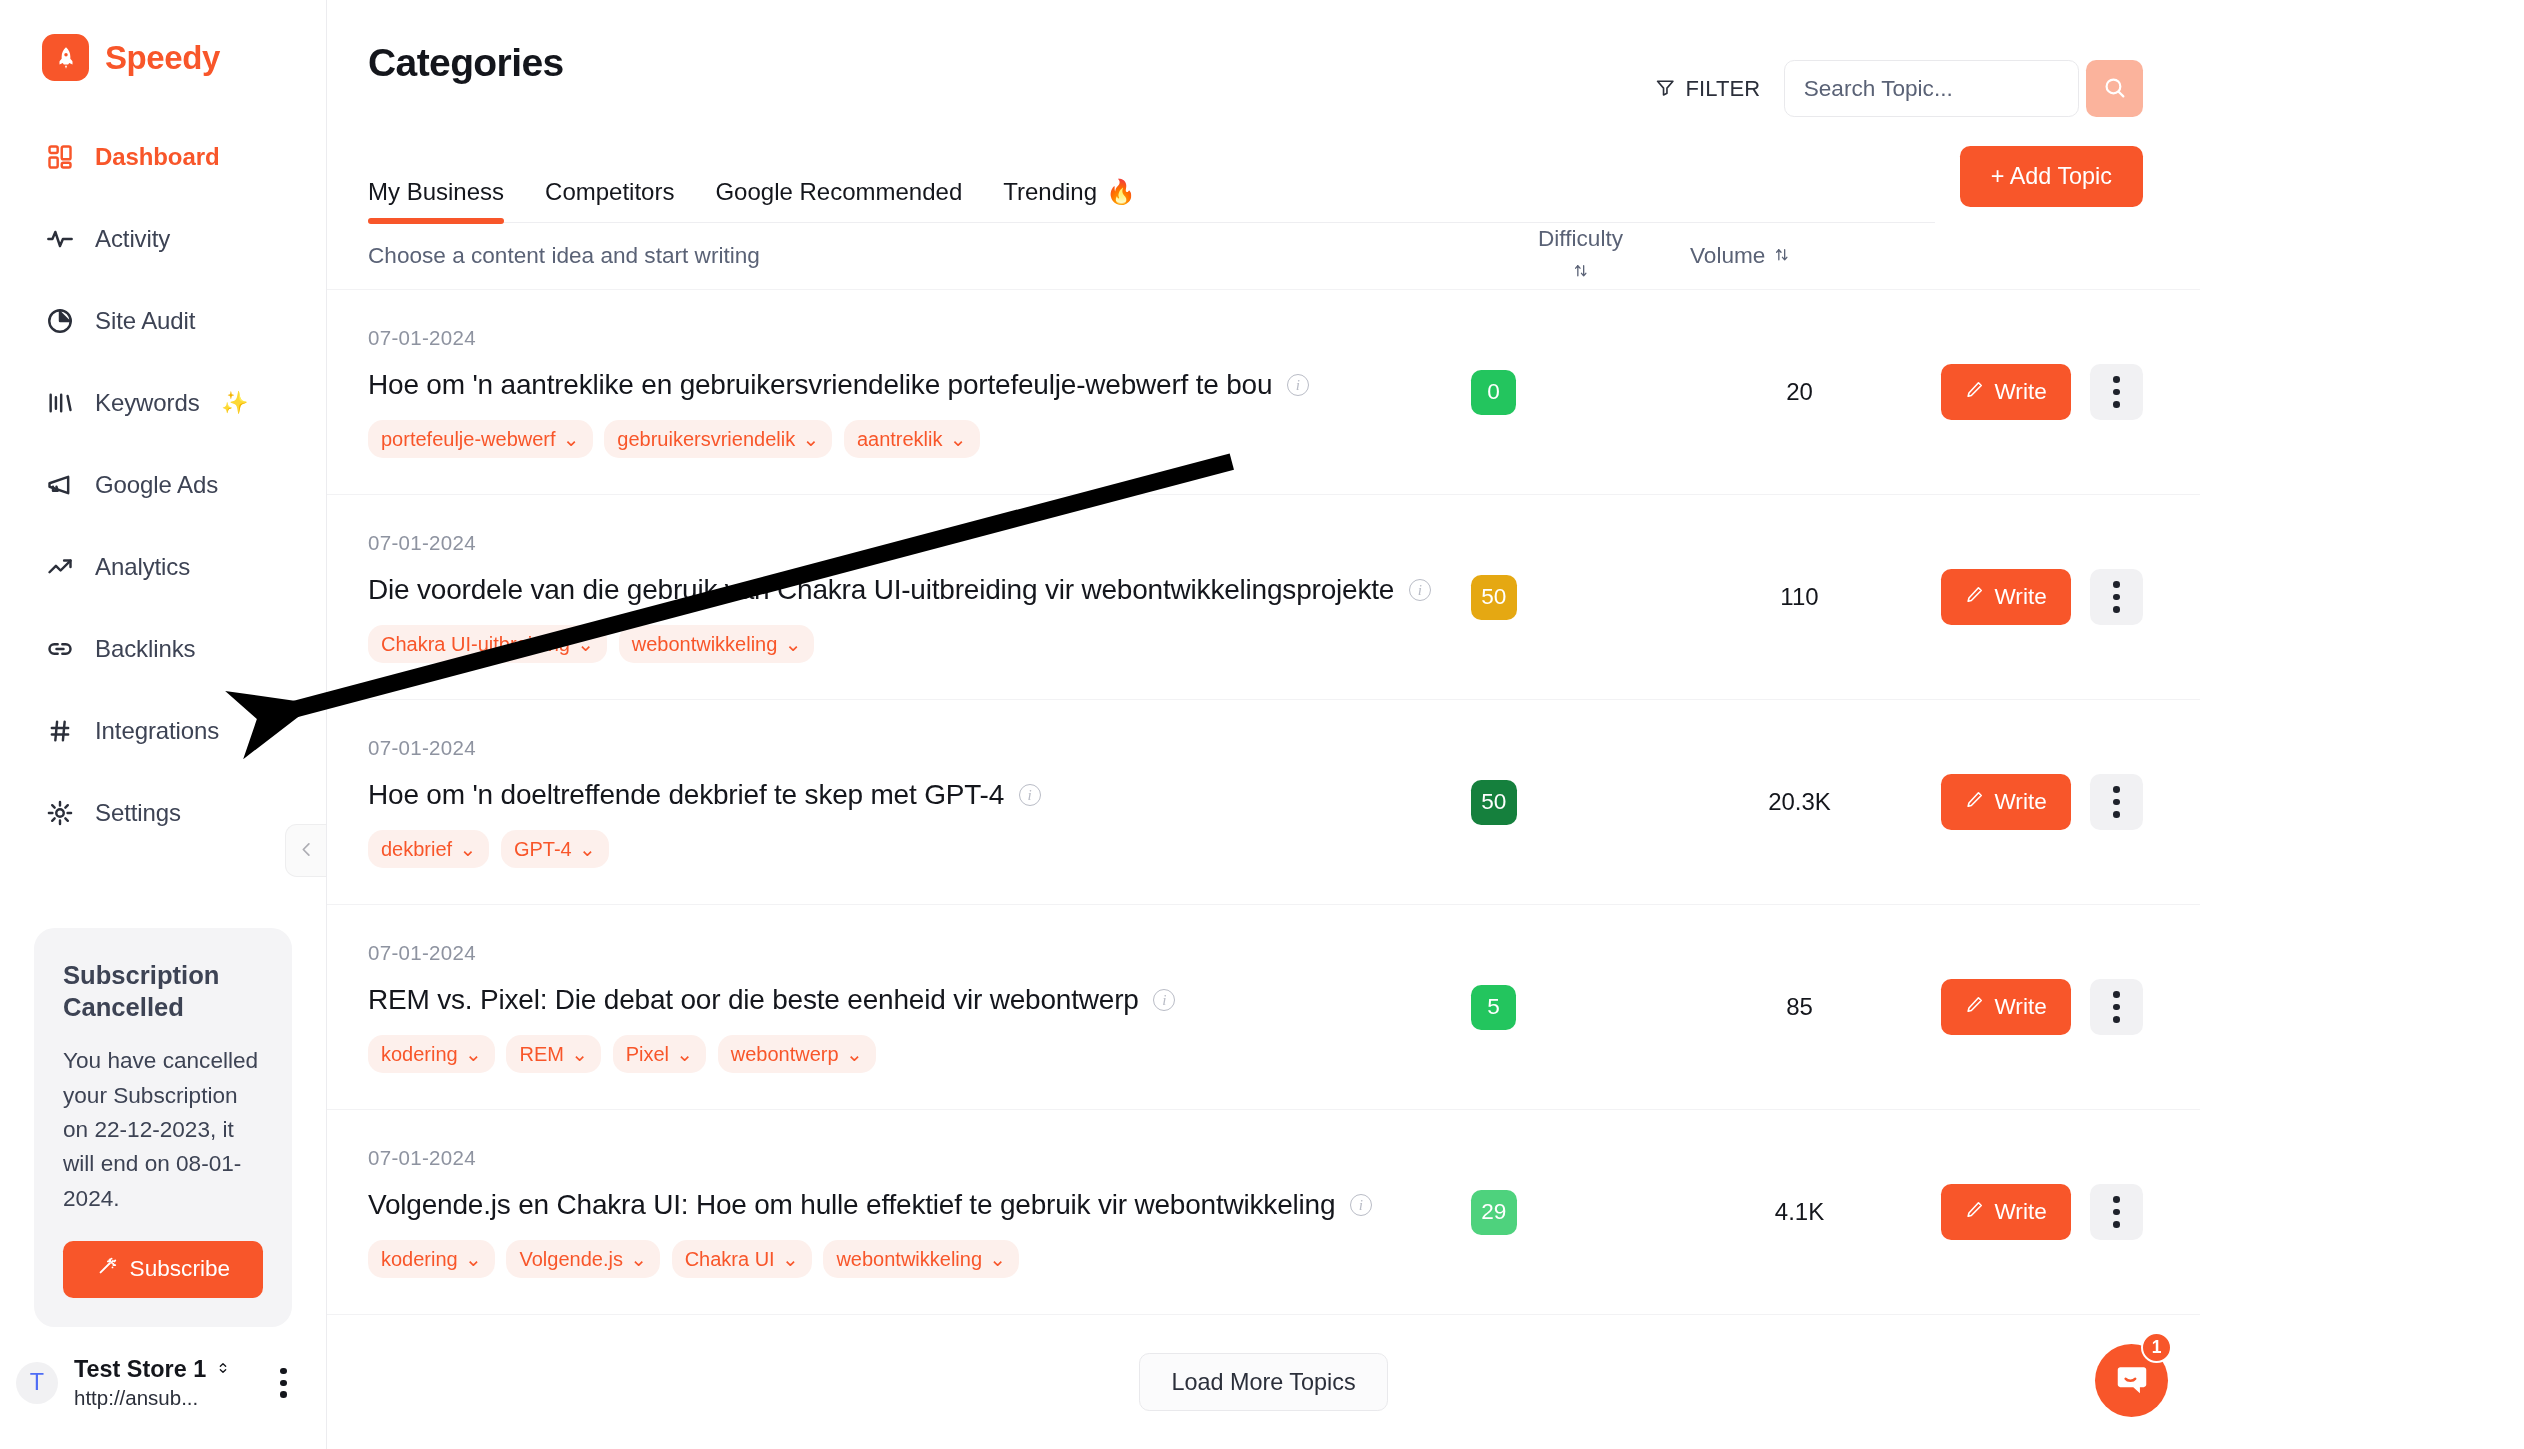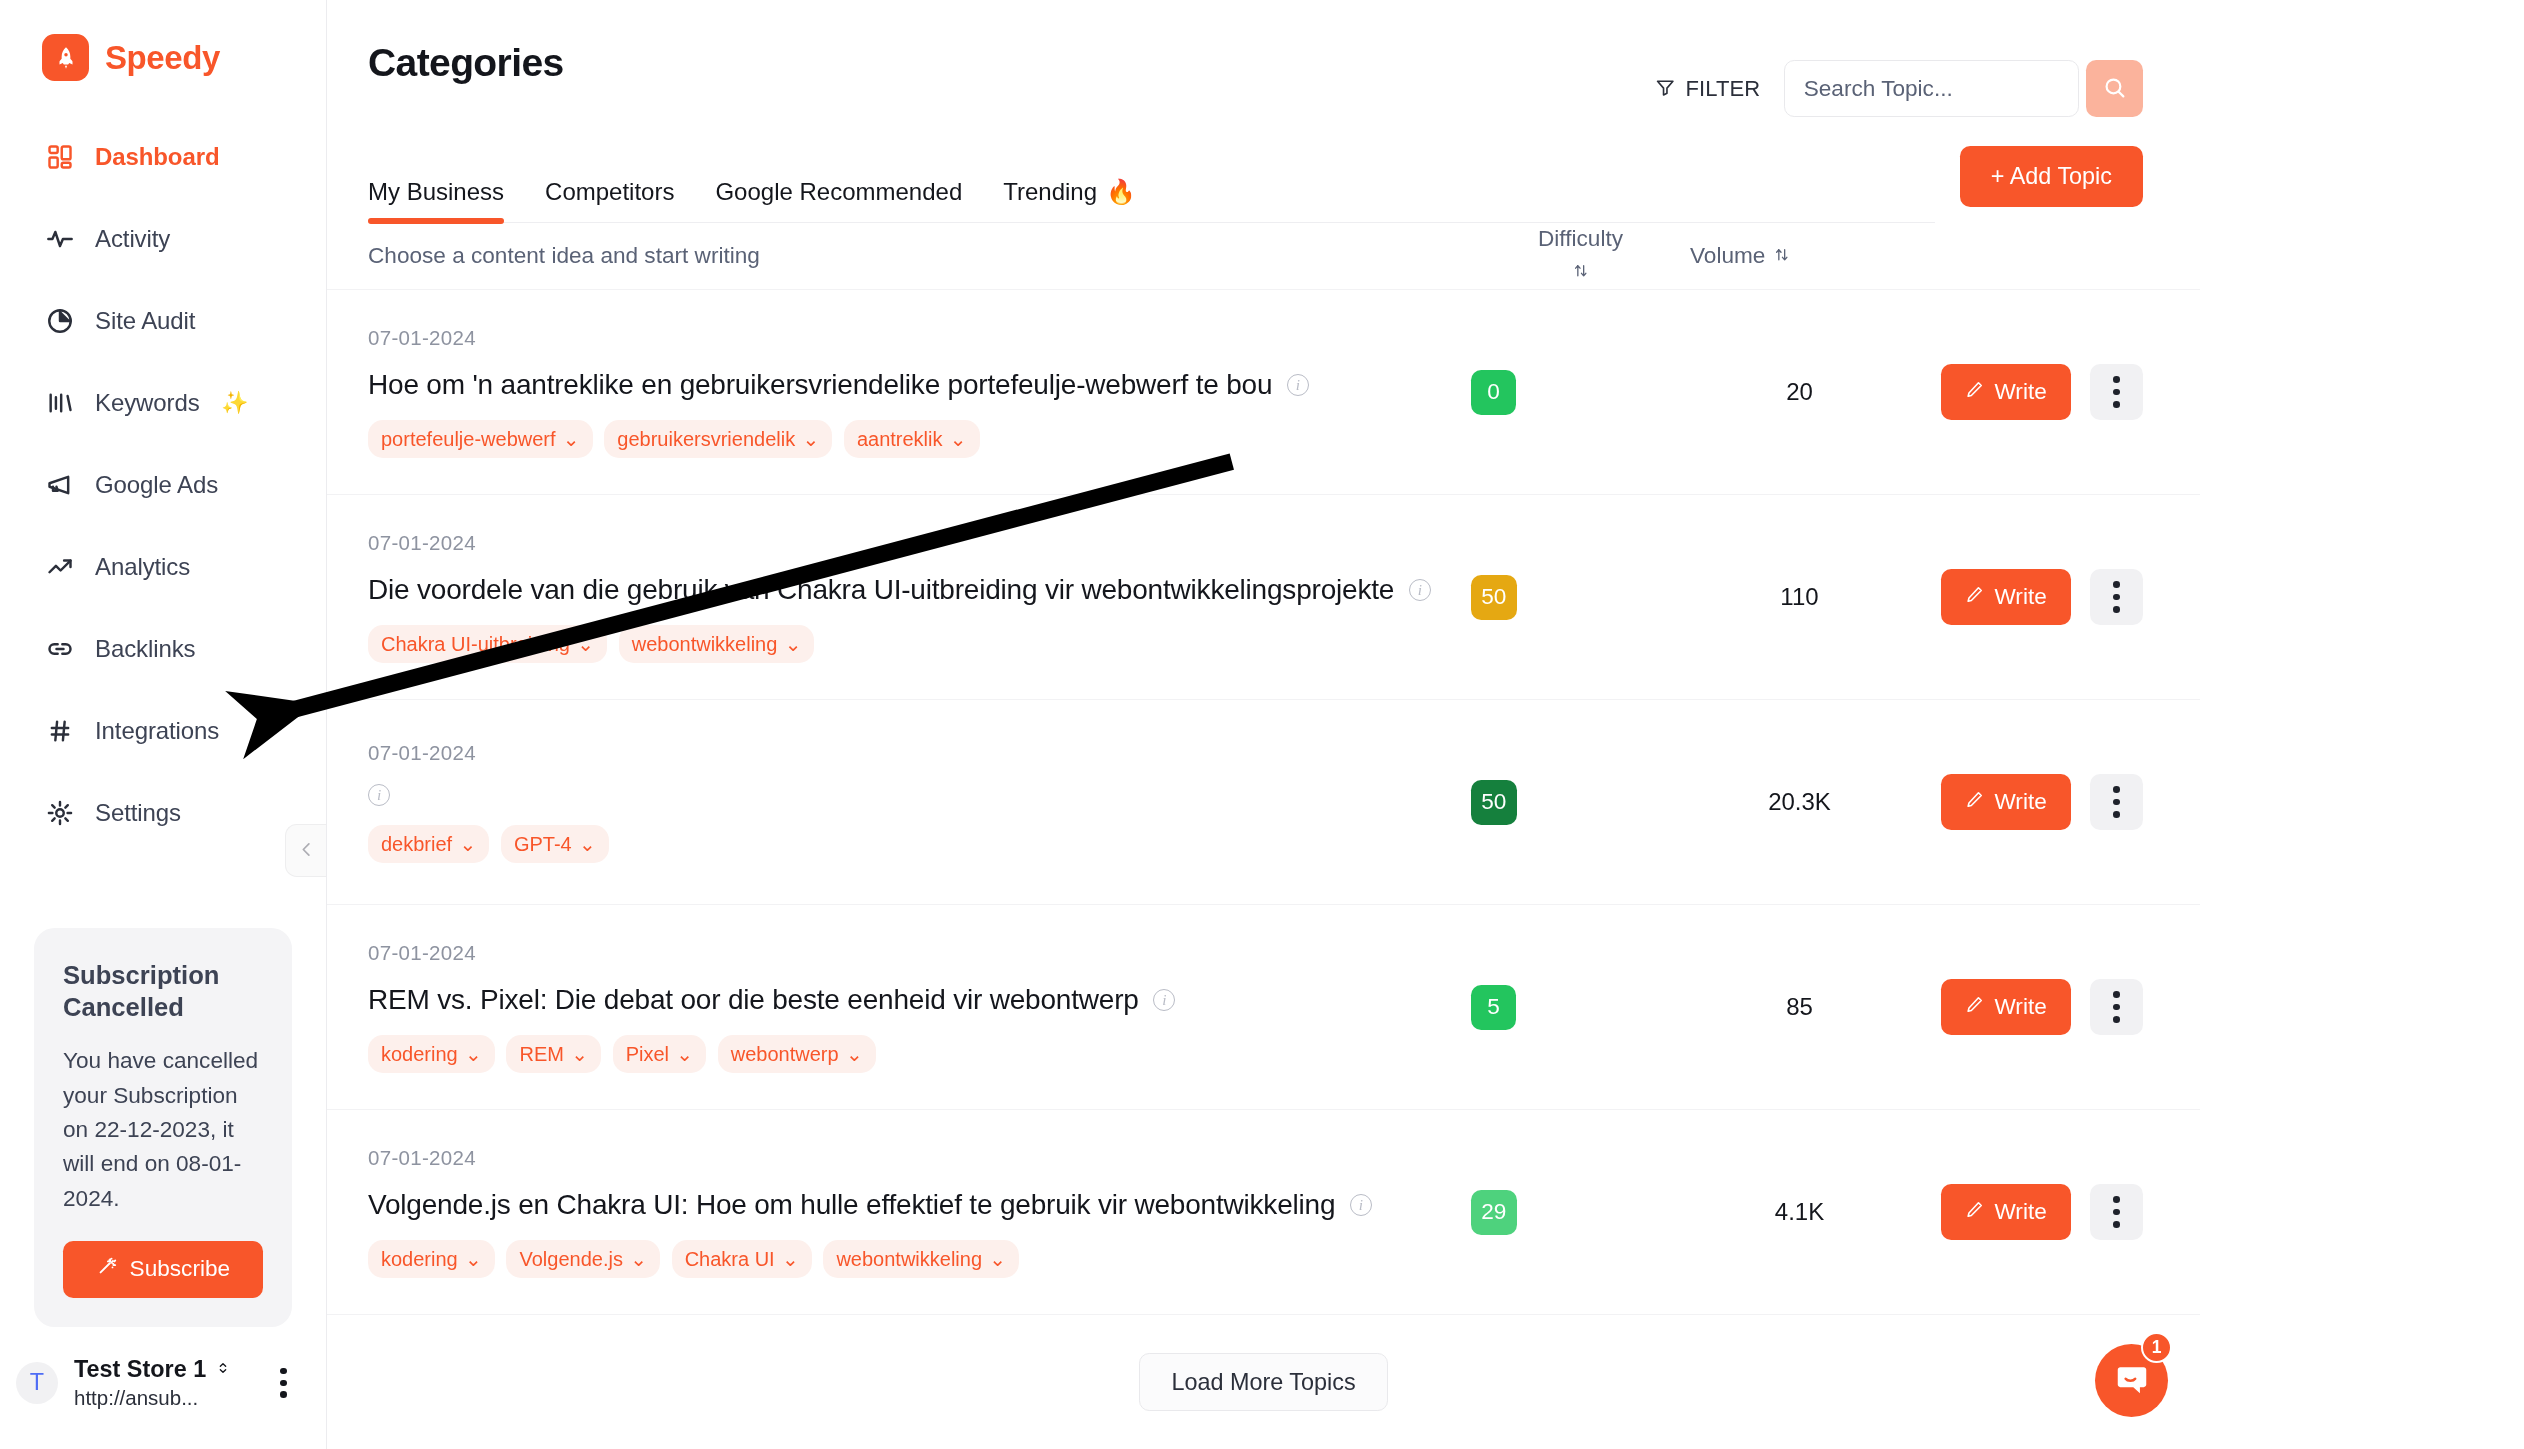--- a/index.html
+++ b/index.html
@@ -490,20 +490,21 @@
               <i></i>
               <i></i>
             </button>
         </div>
       </div>
 
       <div class="row">
         <div class="row-main">
           <div class="row-date">07-01-2024</div>
           <div class="row-title-line">
+            <span class="row-title">Hoe om 'n doeltreffende dekbrief te skep met GPT-4</span>
             <span class="info-icon">i</span>
           </div>
           <div class="tags">
             <span class="tag">
                 <span>dekbrief</span>
                 <span>⌄</span>
               </span>
             <span class="tag">
                 <span>GPT-4</span>
                 <span>⌄</span>

